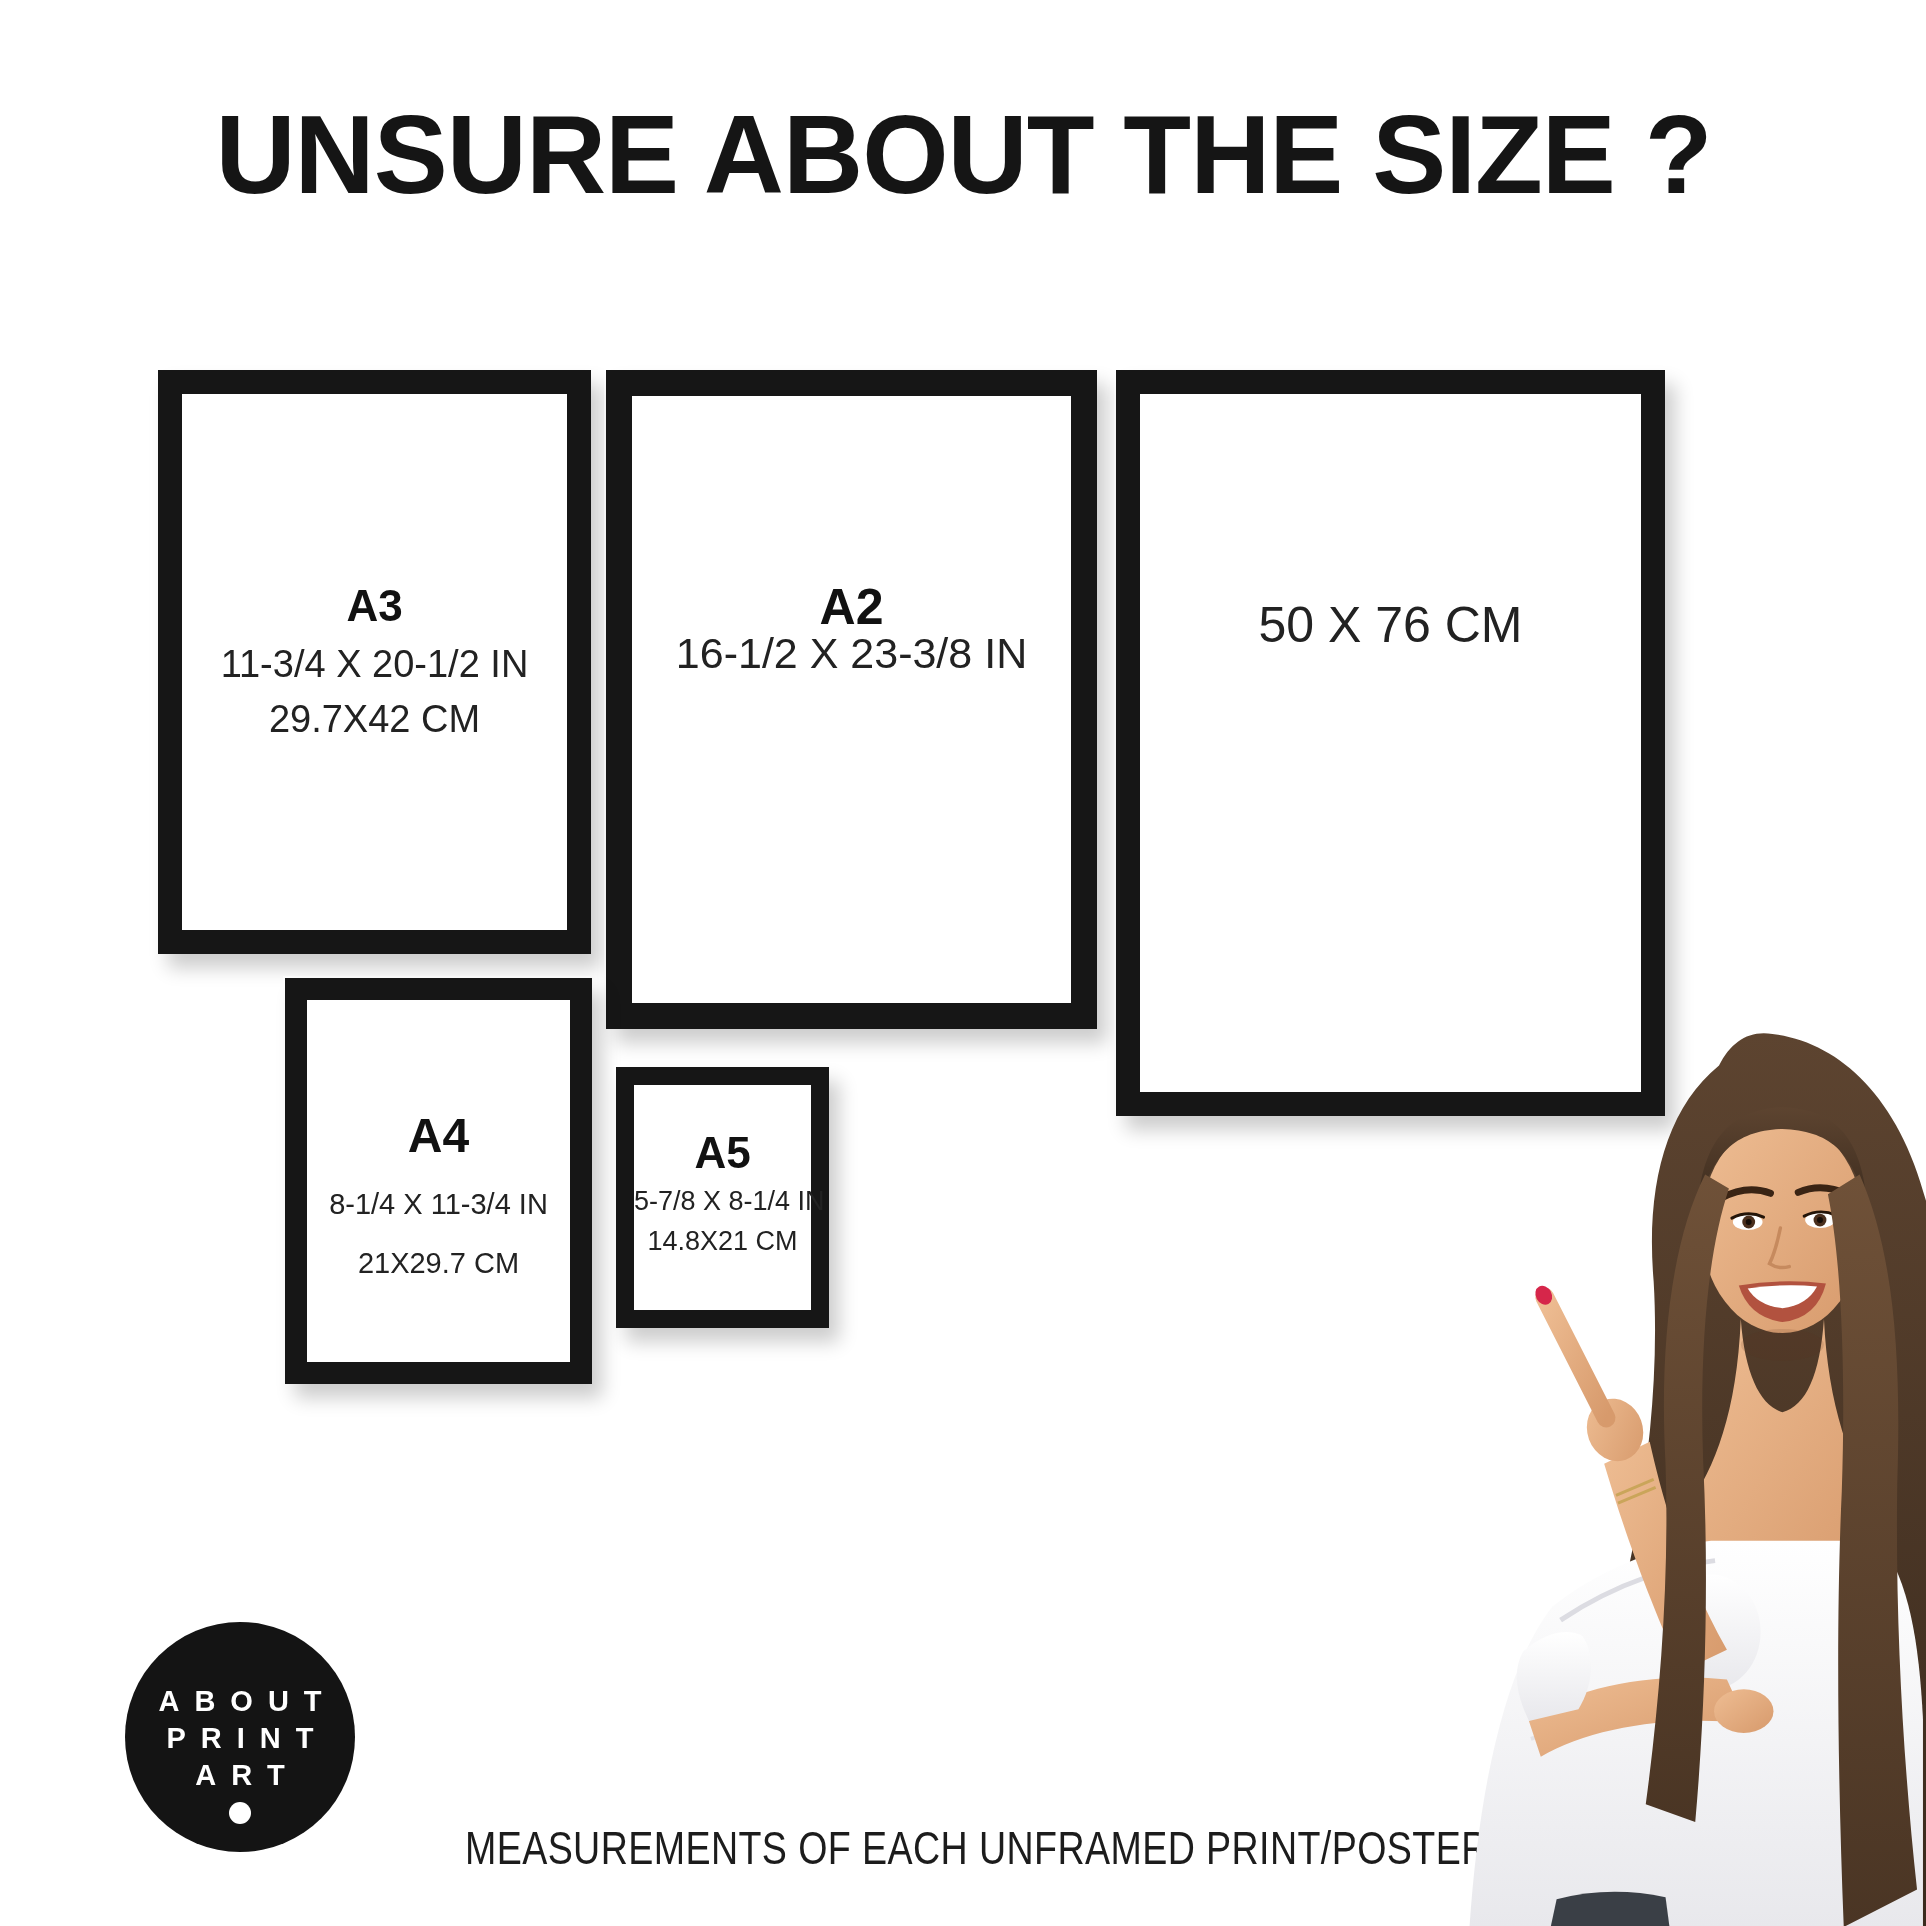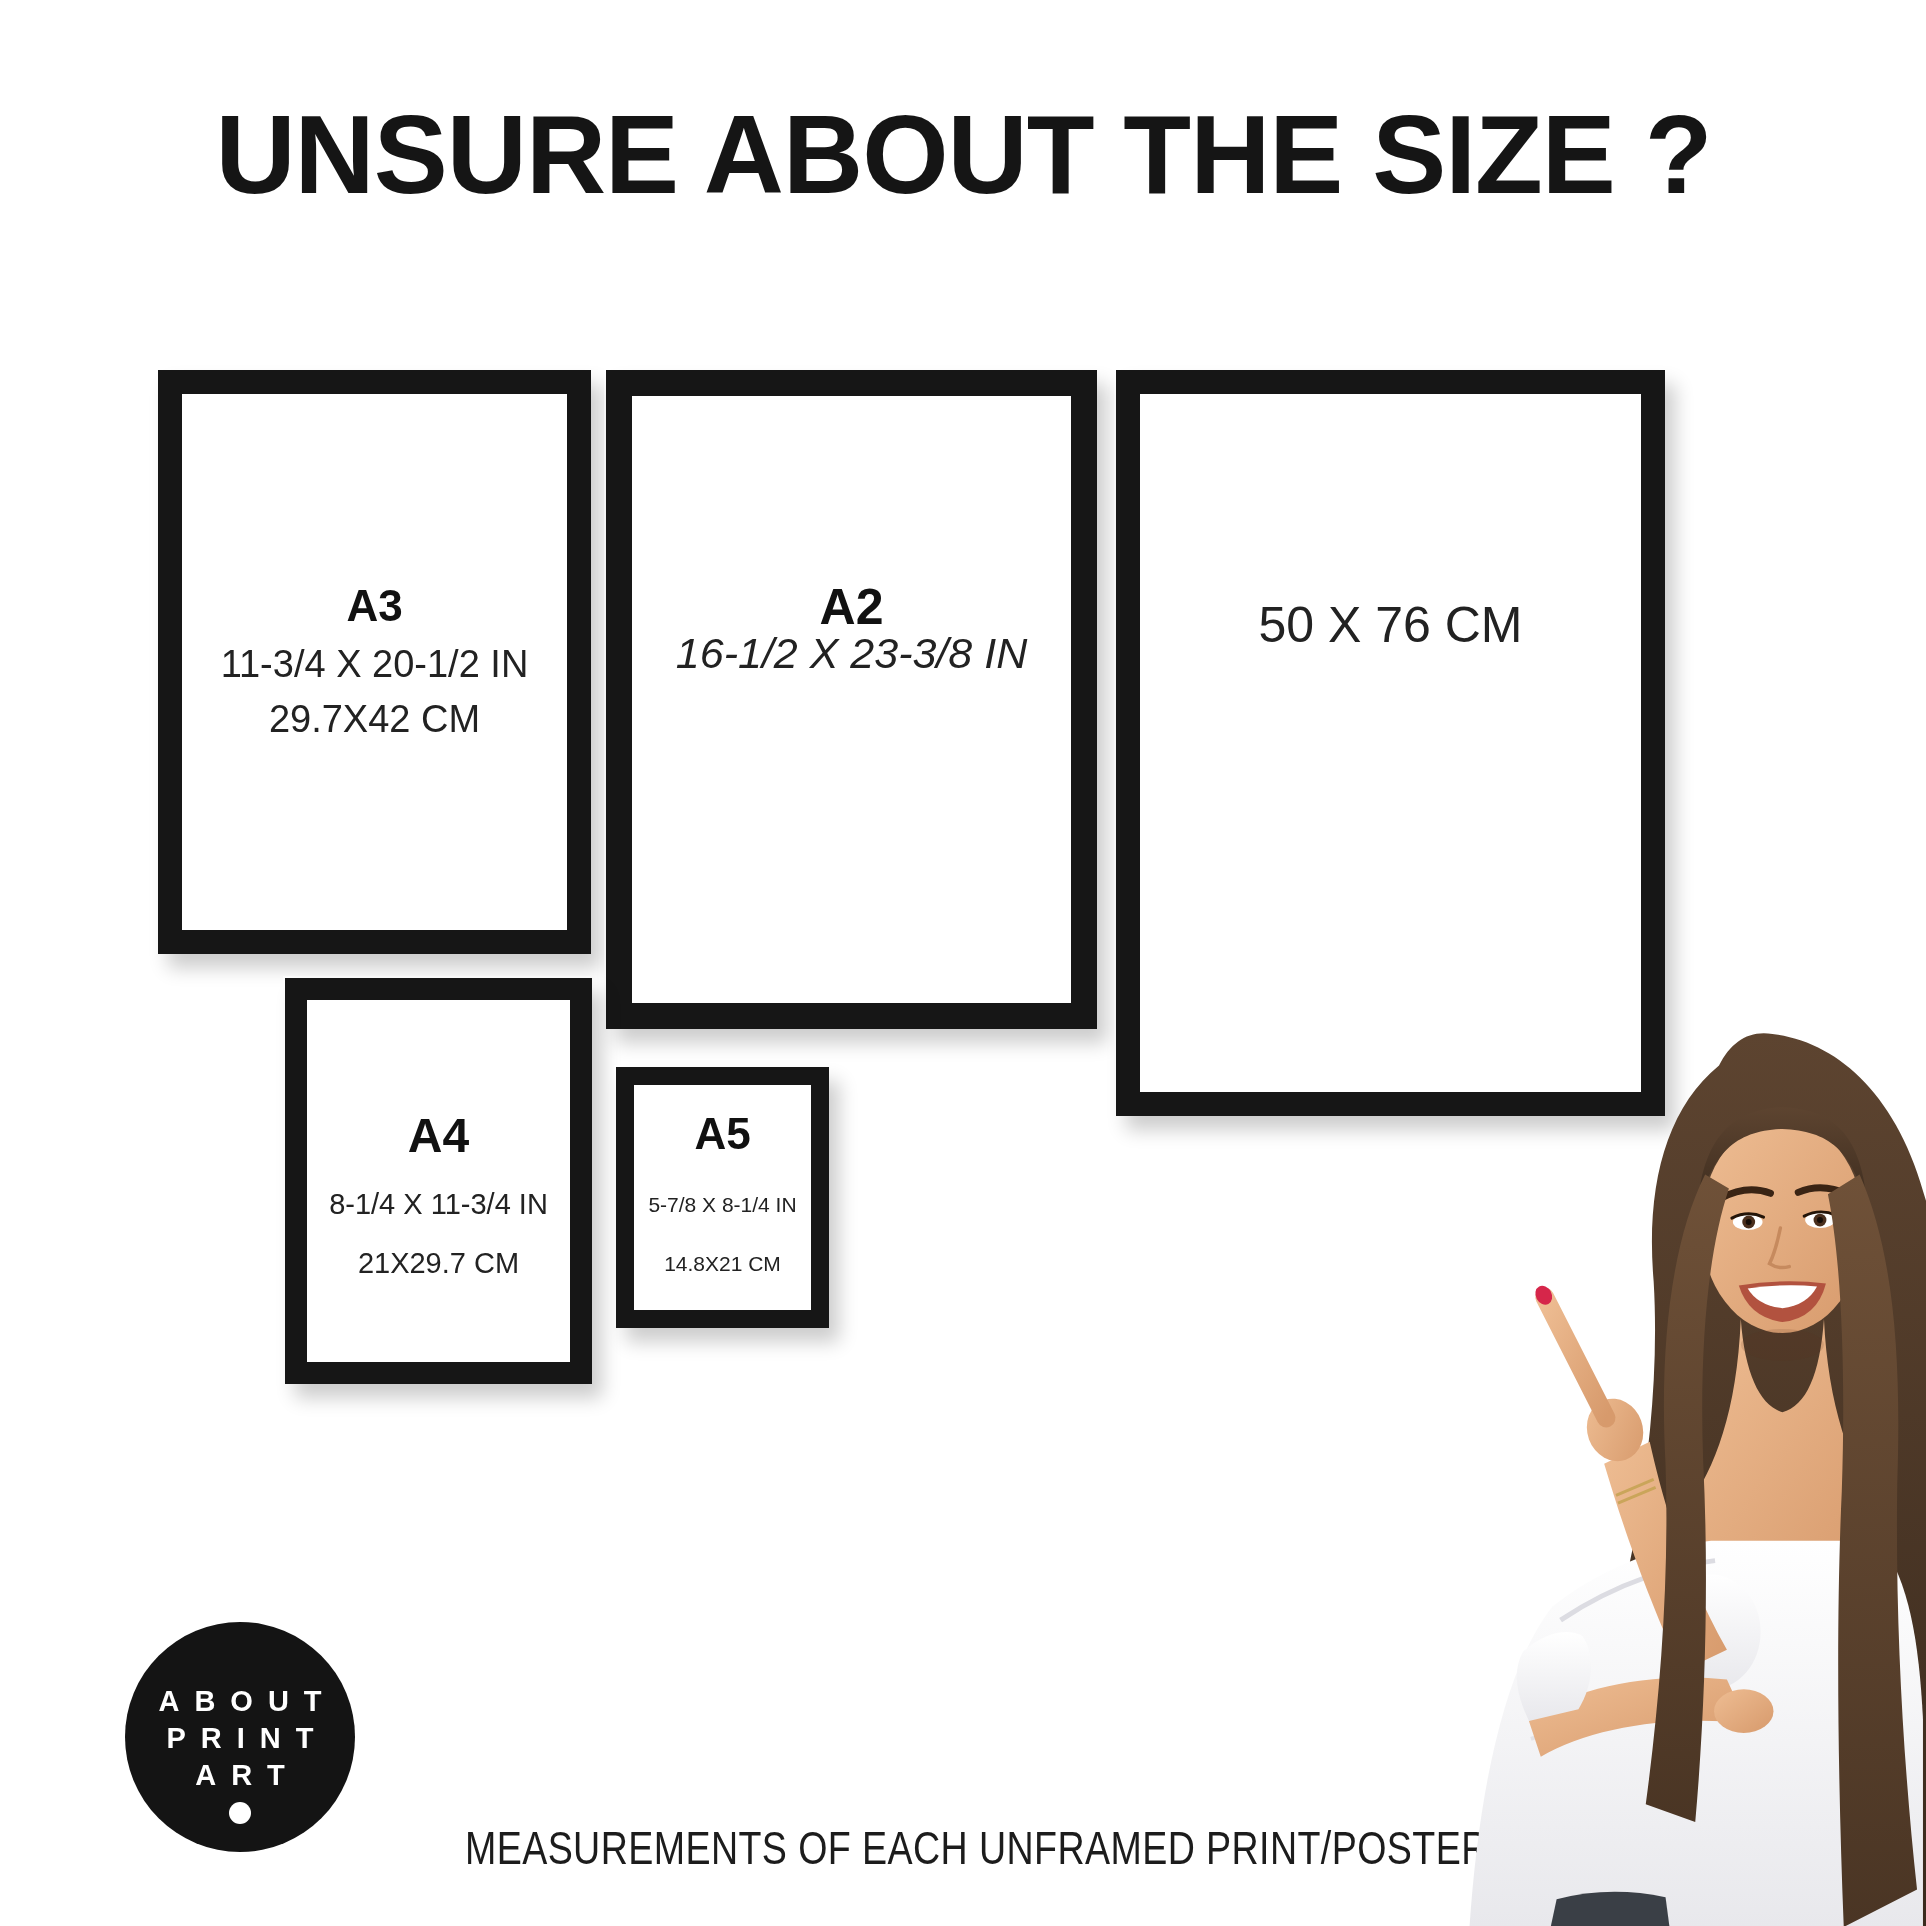--- a/index.html
+++ b/index.html
@@ -24,36 +24,36 @@
   .dim-line{display:block;font-weight:400;color:#222;}
   
   .f-a3{left:158px;top:370px;width:433px;height:584px;}
   .f-a3 .frame-text{top:267px;}
   .f-a3 .frame-label{font-size:44px;}
   .f-a3 .dim-line{font-size:38px;margin-top:17px;}
   
   .f-a2{left:606px;top:370px;width:491px;height:659px;border-width:26px;}
   .f-a2 .frame-text{top:232px;}
   .f-a2 .frame-label{font-size:50px;}
-  .f-a2 .dim-line{font-size:43px;font-style:italic;}
+  .f-a2 .dim-line{font-size:43px;}
   
   .f-poster{left:1116px;top:370px;width:549px;height:746px;}
   .f-poster .frame-text{top:231px;}
   .f-poster .dim-line{font-size:50px;}
   .f-poster .dim-line:first-child{margin-top:0;}
   
   .f-a4{left:285px;top:978px;width:307px;height:406px;border-width:22px;}
   .f-a4 .frame-text{top:195px;}
   .f-a4 .frame-label{font-size:48px;}
   .f-a4 .dim-line{font-size:29px;margin-top:30px;}
   
   .f-a5{left:616px;top:1067px;width:213px;height:261px;border-width:18px;}
   .f-a5 .frame-text{top:108px;}
   .f-a5 .frame-label{font-size:44px;}
-  .f-a5 .dim-line{font-size:21px;margin-top:38px;}
+  .f-a5 .dim-line{font-size:27px;margin-top:13px;}
   
   .logo{
     position:absolute;left:125px;top:1622px;width:230px;height:230px;border-radius:50%;
     background:#141414;color:#ffffff;text-align:center;box-sizing:border-box;padding-top:61px;
   }
   .logo-line{
     display:block;font-weight:700;font-size:29px;line-height:37px;
     letter-spacing:15px;text-indent:15px;white-space:nowrap;
   }
   .logo-dot{display:block;width:22px;height:22px;border-radius:50%;background:#ffffff;margin:8px auto 0;}

